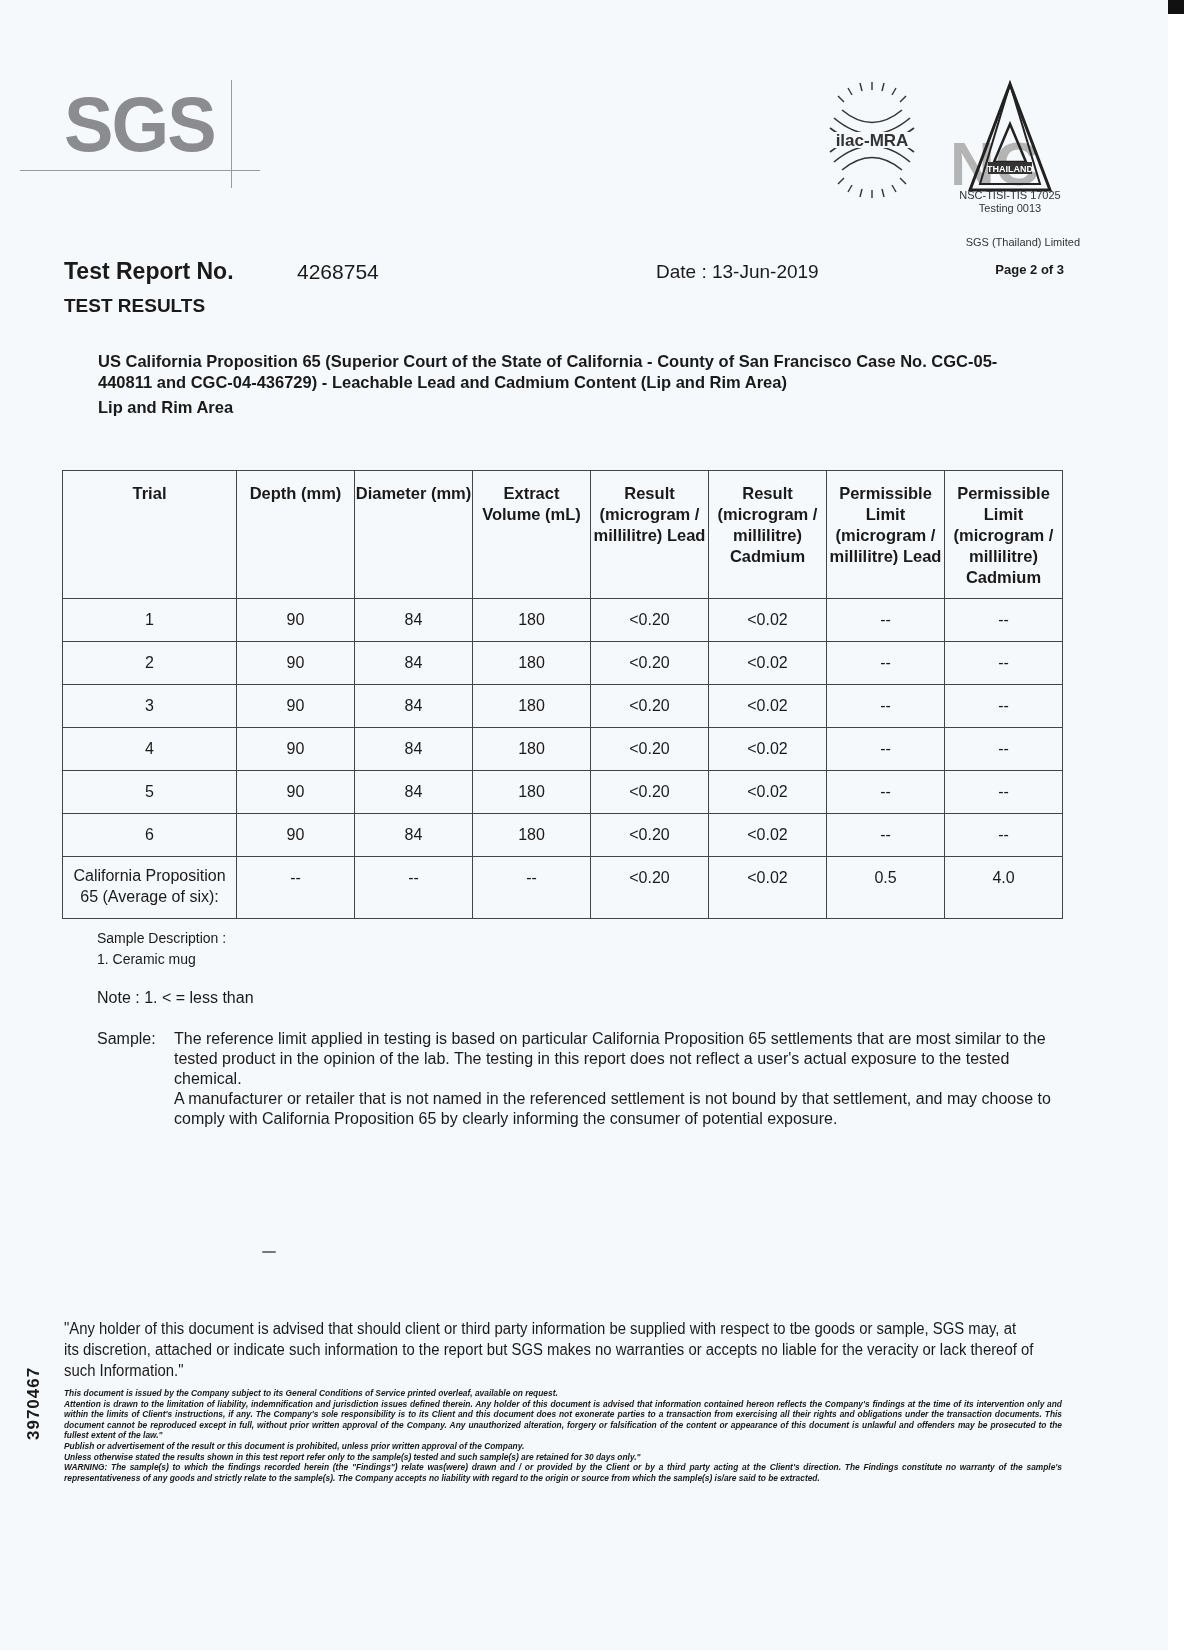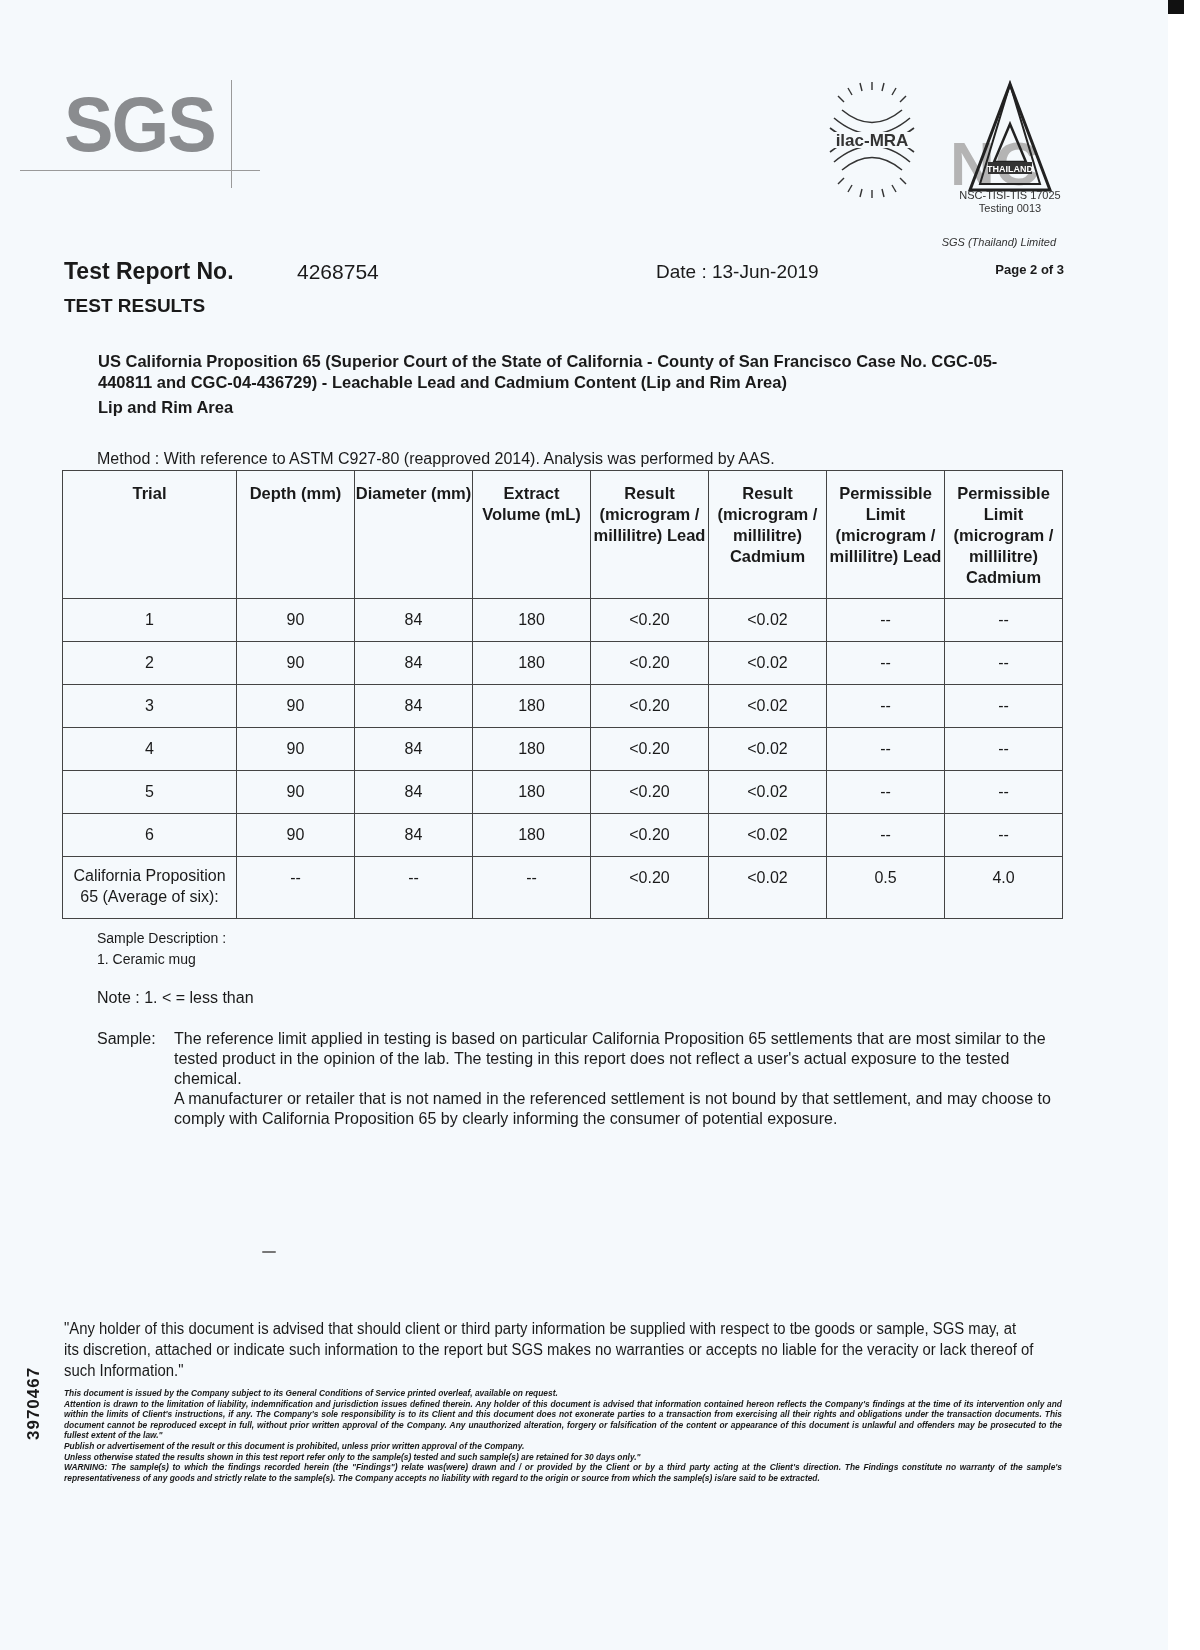--- a/index.html
+++ b/index.html
@@ -11,21 +11,21 @@
 
   
   .sgs-logo { position: absolute; left: 64px; top: 85px; font-family: "Liberation Sans", sans-serif; font-weight: bold; font-size: 78px; letter-spacing: -2px; color: #8a8c8f; transform: scaleX(0.95); transform-origin: left; line-height: 1; }
   .sgs-hline { position: absolute; left: 20px; top: 170px; width: 240px; height: 1px; background: #9a9a9a; }
   .sgs-vline { position: absolute; left: 231px; top: 80px; width: 1px; height: 108px; background: #9a9a9a; }
 
   
   .ilac { position: absolute; left: 812px; top: 80px; width: 120px; height: 120px; }
   .nac { position: absolute; left: 950px; top: 80px; width: 120px; height: 118px; }
   .accred { position: absolute; left: 940px; top: 189px; width: 140px; text-align: center; font-size: 11px; line-height: 13px; color: #333; }
-  .accred-company { position: absolute; left: 906px; top: 236px; width: 150px; text-align: right; font-size: 11px; color: #333; font-style: italic; }
+  .accred-company { position: absolute; left: 930px; top: 236px; width: 150px; text-align: right; font-size: 11px; color: #333; }
 
   
   .report-label { position: absolute; left: 64px; top: 258px; font-size: 23px; font-weight: bold; }
   .report-no { position: absolute; left: 297px; top: 260px; font-size: 21px; }
   .date { position: absolute; left: 656px; top: 261px; font-size: 19px; }
   .page-no { position: absolute; left: 960px; top: 262px; width: 104px; text-align: right; font-size: 13px; font-weight: bold; }
   .test-results { position: absolute; left: 64px; top: 295px; font-size: 19px; font-weight: bold; }
 
   .section-title { position: absolute; left: 98px; top: 351px; width: 940px; font-size: 16.5px; font-weight: bold; line-height: 21px; }
   .section-sub { position: absolute; left: 98px; top: 398px; font-size: 16.5px; font-weight: bold; text-align: right; }
@@ -110,21 +110,20 @@
   <div class="report-no">4268754</div>
   <div class="date">
     <span>Date</span>
     <span>: 13-Jun-2019</span>
   </div>
   <div class="page-no">Page 2 of 3</div>
   <div class="test-results">TEST RESULTS</div>
 
   <div class="section-title">US California Proposition 65 (Superior Court of the State of California - County of San Francisco Case No. CGC-05-440811 and CGC-04-436729) - Leachable Lead and Cadmium Content (Lip and Rim Area)</div>
   <div class="section-sub">Lip and Rim Area</div>
-  <div class="method">Method : With reference to ASTM C927-80 (reapproved 2014). Analysis was performed by AAS.</div>
 
   <table class="results">
     <colgroup>
       <col class="c0">
         <col class="c1">
         <col class="c2">
         <col class="c3">
         <col class="c4">
         <col class="c5">
         <col class="c6">

